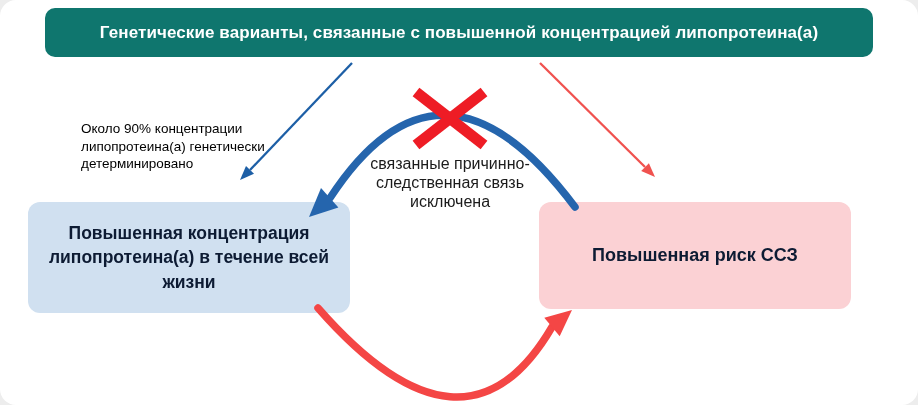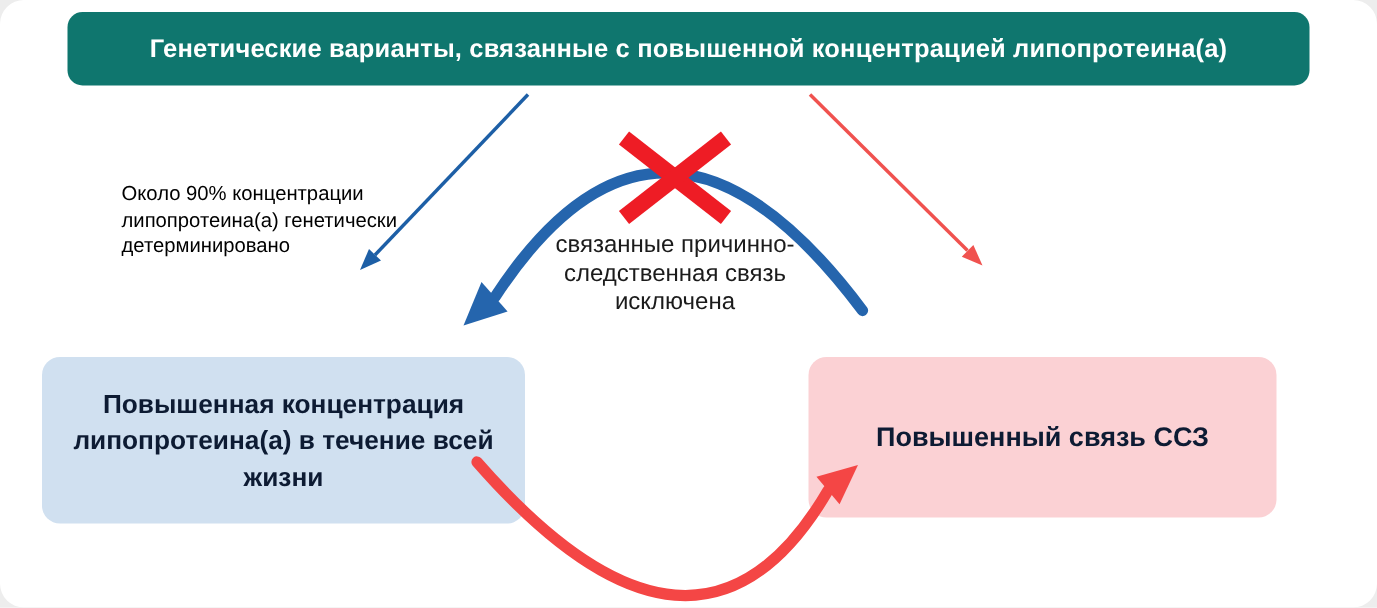--- a/index.html
+++ b/index.html
@@ -49,21 +49,20 @@
     position: absolute;
     display: flex;
     align-items: center;
     justify-content: center;
     border-radius: 12px;
     text-align: center;
     font-weight: bold;
     color: #0d1b33;
     padding: 0 14px;
     box-sizing: border-box;
-    margin-top: 36px;
   }
   .box-left {
     left: 28px;
     top: 202px;
     width: 322px;
     height: 111px;
     background: #d0e0f0;
     font-size: 17.5px;
     line-height: 1.38;
   }
@@ -103,21 +102,21 @@
     <span class="banner-label">Генетические варианты, связанные с повышенной концентрацией липопротеина(а)</span>
   </div>
 
   <div class="note">Около 90% концентрации липопротеина(а) генетически детерминировано</div>
 
   <div class="box box-left">
     <span>Повышенная концентрация липопротеина(а) в течение всей жизни</span>
   </div>
 
   <div class="box box-right">
-    <span>Повышенный связь ССЗ</span>
+    <span>Повышенная риск ССЗ</span>
   </div>
 
   <div class="caption">связанные причинно-следственная связь исключена</div>
 
   <svg class="overlay" viewBox="0 0 918 405" xmlns="http://www.w3.org/2000/svg">
 
     <g>
       <line x1="352" y1="63" x2="250" y2="170" stroke="#1d5fa6" stroke-width="2.3"></line>
       <polygon points="240,180 246,166 254,173.7" fill="#1d5fa6"></polygon>
     </g>

